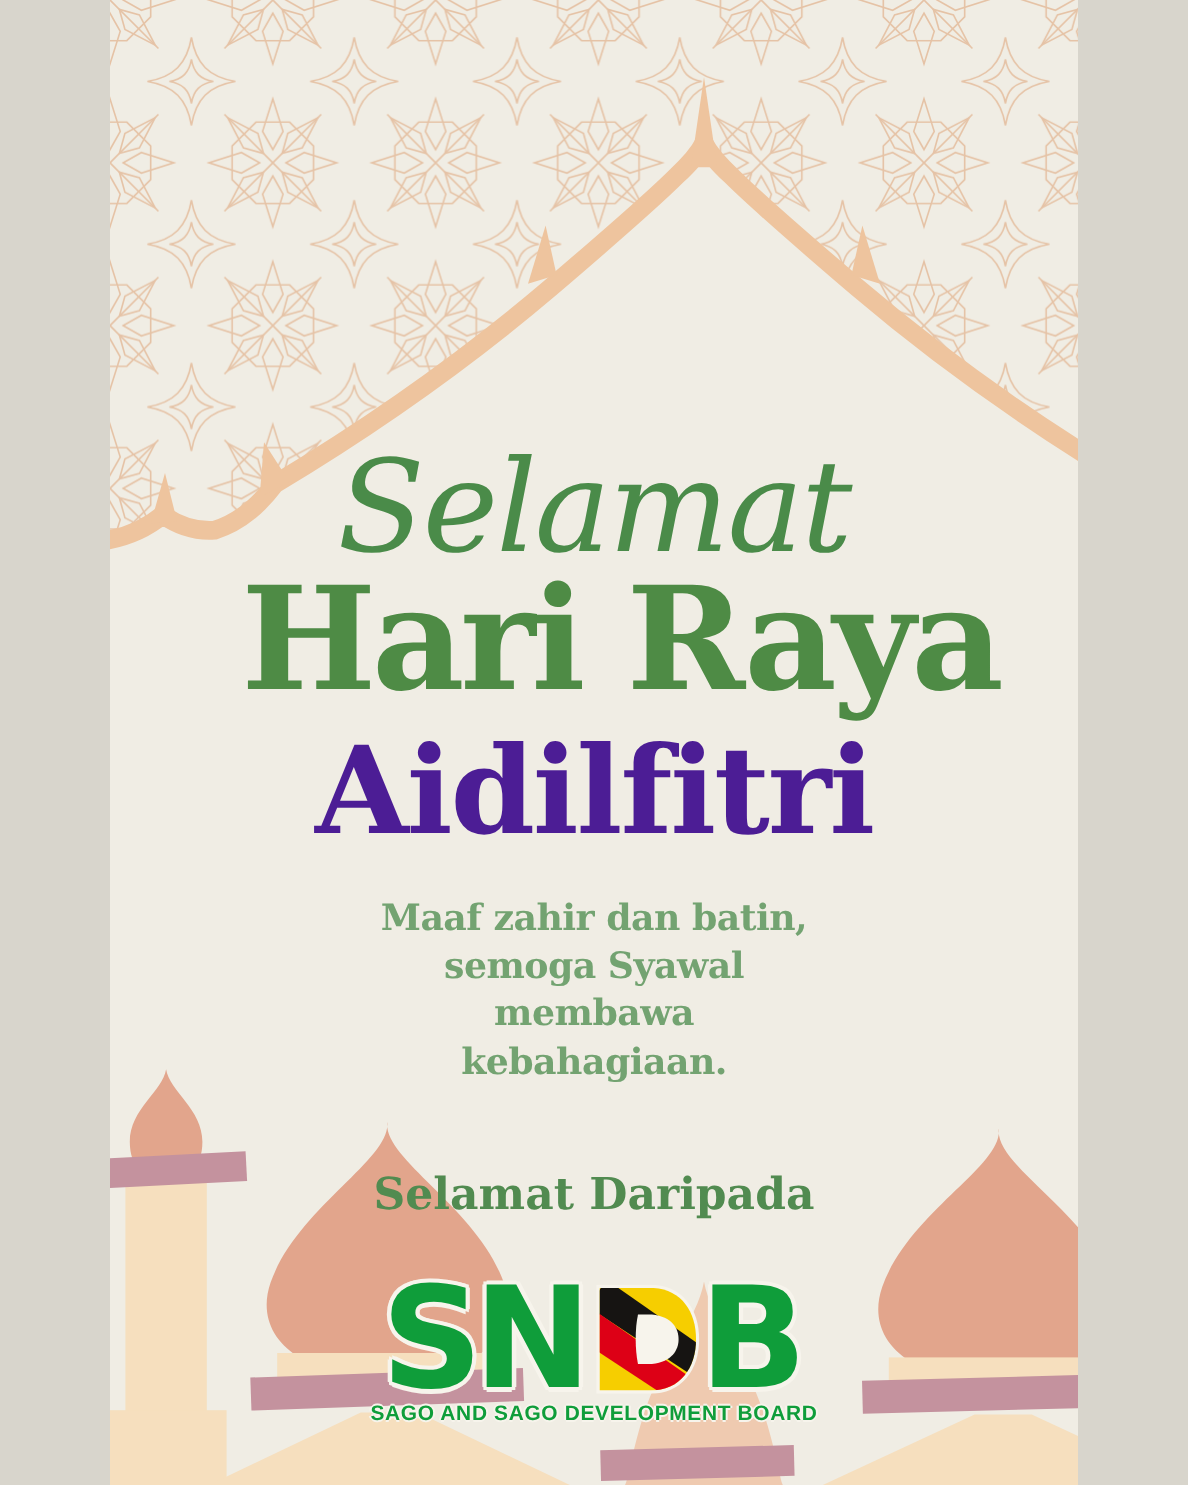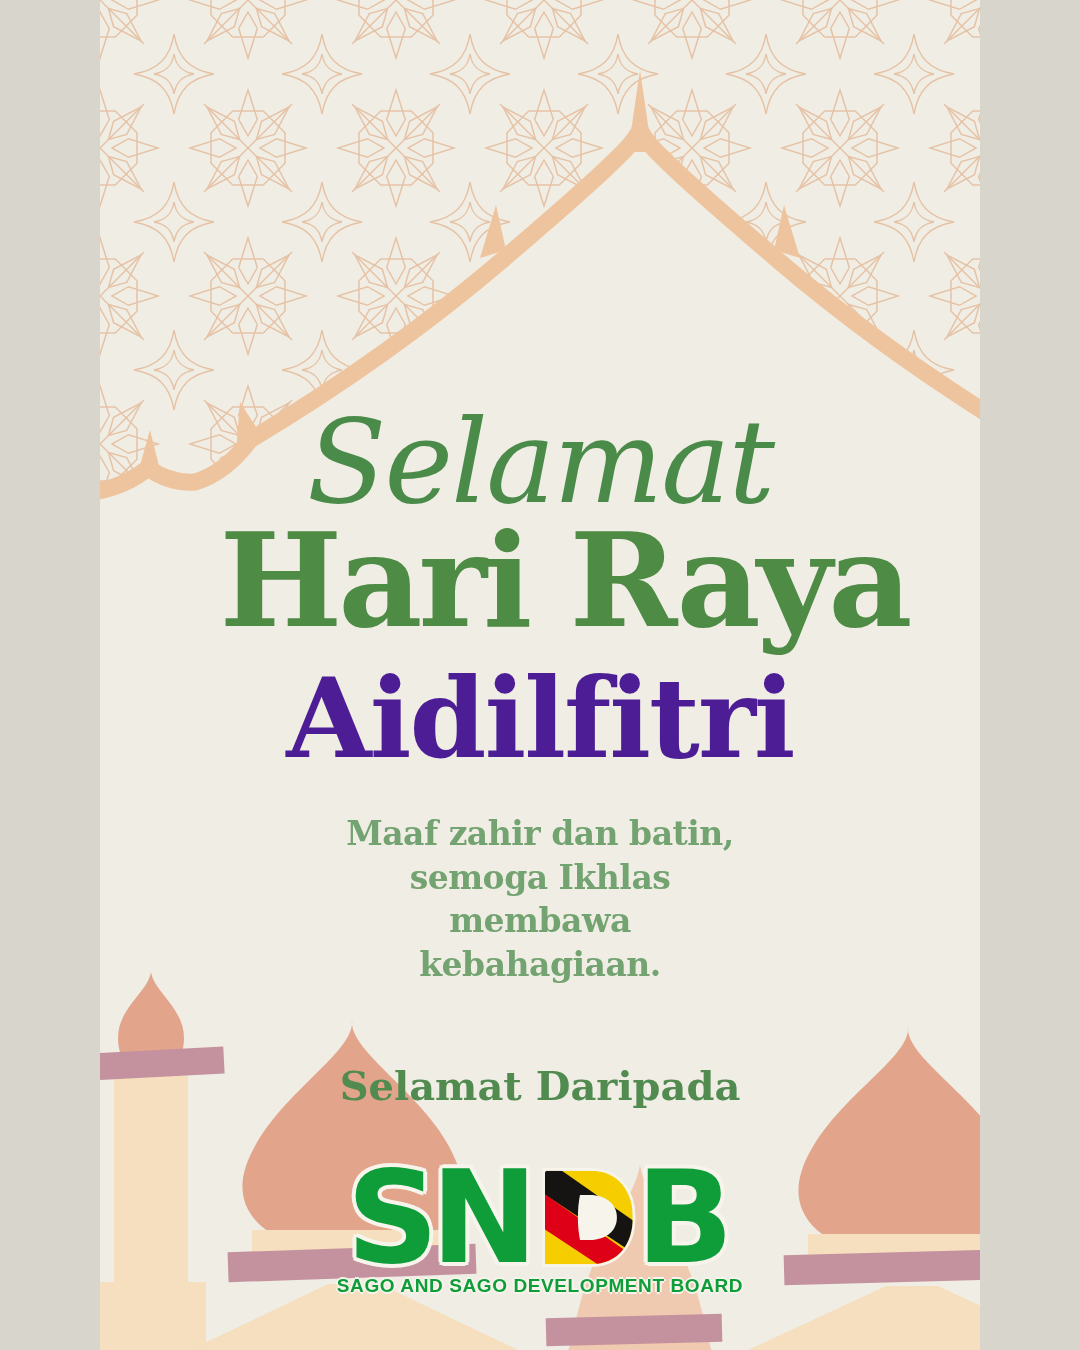--- a/index.html
+++ b/index.html
@@ -142,21 +142,21 @@
   </svg>
 
   <div class="abs center-text script-title layer-text">Selamat</div>
 
   <div class="abs center-text title-1 layer-text">Hari Raya</div>
 
   <div class="abs center-text title-2 layer-text">Aidilfitri</div>
 
   <div class="abs center-text message layer-text">
     <div>Maaf zahir dan batin,</div>
-    <div>semoga Ikhlas</div>
+    <div>semoga Syawal</div>
     <div>membawa</div>
     <div>kebahagiaan.</div>
   </div>
 
   <div class="abs center-text closing layer-text">Selamat Daripada</div>
 
   <div class="logo">
     <div class="logo-letters">
       <span class="logo-letter">S</span>
       <span class="logo-letter">N</span>

